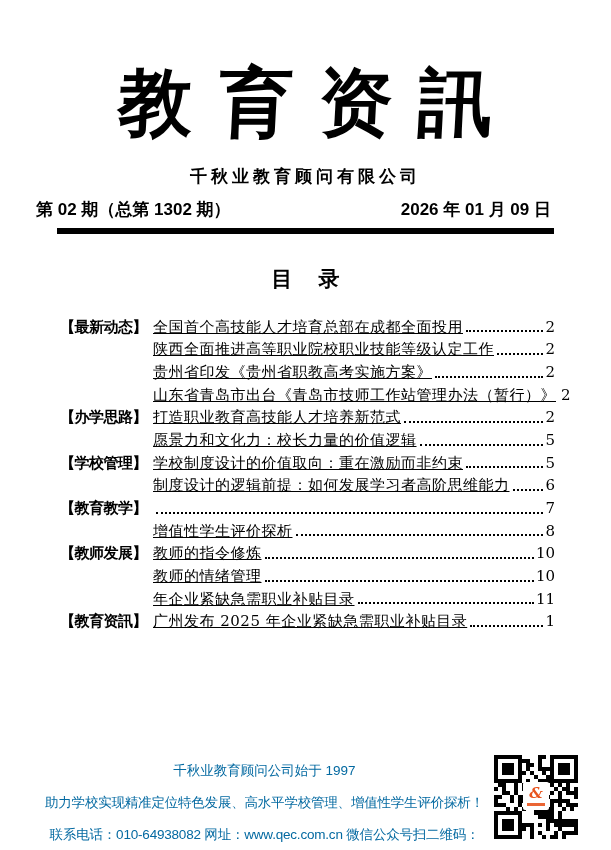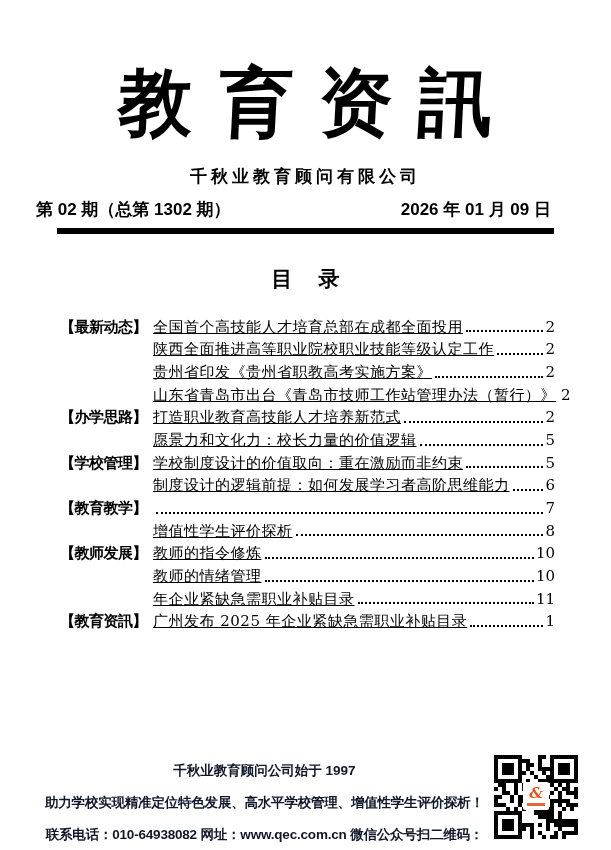--- a/index.html
+++ b/index.html
@@ -91,23 +91,23 @@
   .footer {
     position: absolute;
     left: 45px;
     right: 44px;
     top: 699px;
     display: flex;
     align-items: flex-start;
   }
   .footer-text {
     flex: 1 1 auto;
-    color: #0f172a;
+    color: #0369a1;
     font-size: 13.5px;
-    font-weight: 700;
+    font-weight: 400;
     font-family: "Liberation Sans", sans-serif;
     padding-top: 7px;
   }
   .footer-line1 { text-align: center; margin-bottom: 14px; white-space: nowrap; }
   .footer-line2 { margin-bottom: 14px; white-space: nowrap; letter-spacing: -0.2px; }
   .footer-line3 { white-space: nowrap; letter-spacing: -0.2px; text-align: center; }
 
   
   .qr-wrap {
     flex: 0 0 84px;

